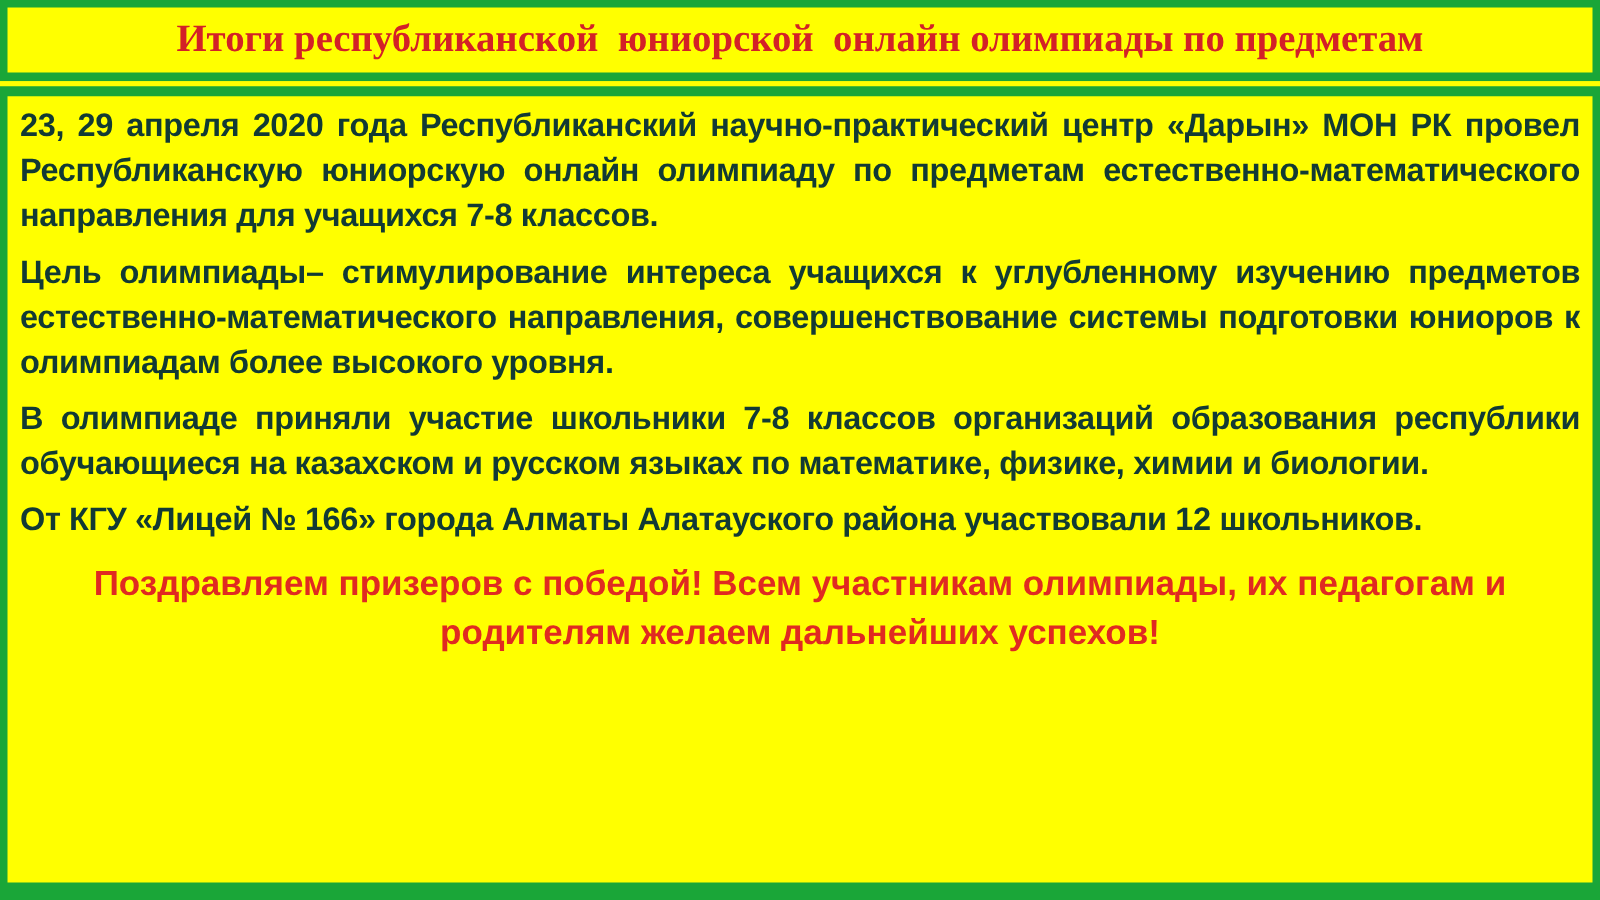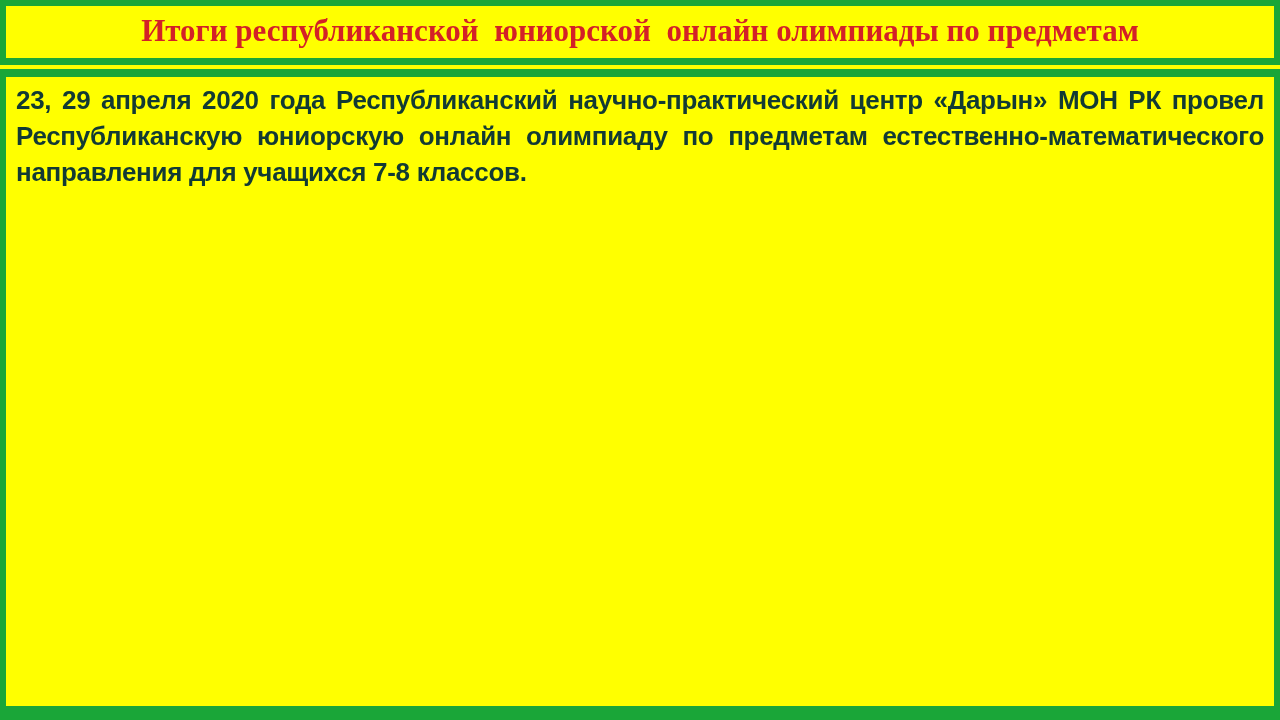--- a/index.html
+++ b/index.html
@@ -82,15 +82,19 @@
 <div class="slide">
 
   <div class="title-box">
     <div class="title-line">Итоги республиканской  юниорской  онлайн олимпиады по предметам</div>
   </div>
 
   <div class="gap"></div>
 
   <div class="body-box">
     <p class="para">23, 29 апреля 2020 года Республиканский научно-практический центр «Дарын» МОН РК провел Республиканскую юниорскую онлайн олимпиаду по предметам естественно-математического направления для учащихся 7-8 классов.</p>
+    <p class="para">Цель олимпиады– стимулирование интереса учащихся к углубленному изучению предметов естественно-математического направления, совершенствование системы подготовки юниоров к олимпиадам более высокого уровня.</p>
+    <p class="para">В олимпиаде приняли участие школьники 7-8 классов организаций образования республики обучающиеся на казахском и русском языках  по математике, физике, химии и биологии.</p>
+    <p class="para">От КГУ «Лицей № 166» города Алматы Алатауского района участвовали 12 школьников.</p>
+    <p class="closing">Поздравляем призеров с победой! Всем участникам олимпиады, их педагогам и родителям желаем дальнейших успехов!</p>
   </div>
 
 </div>
 
 </body></html>

